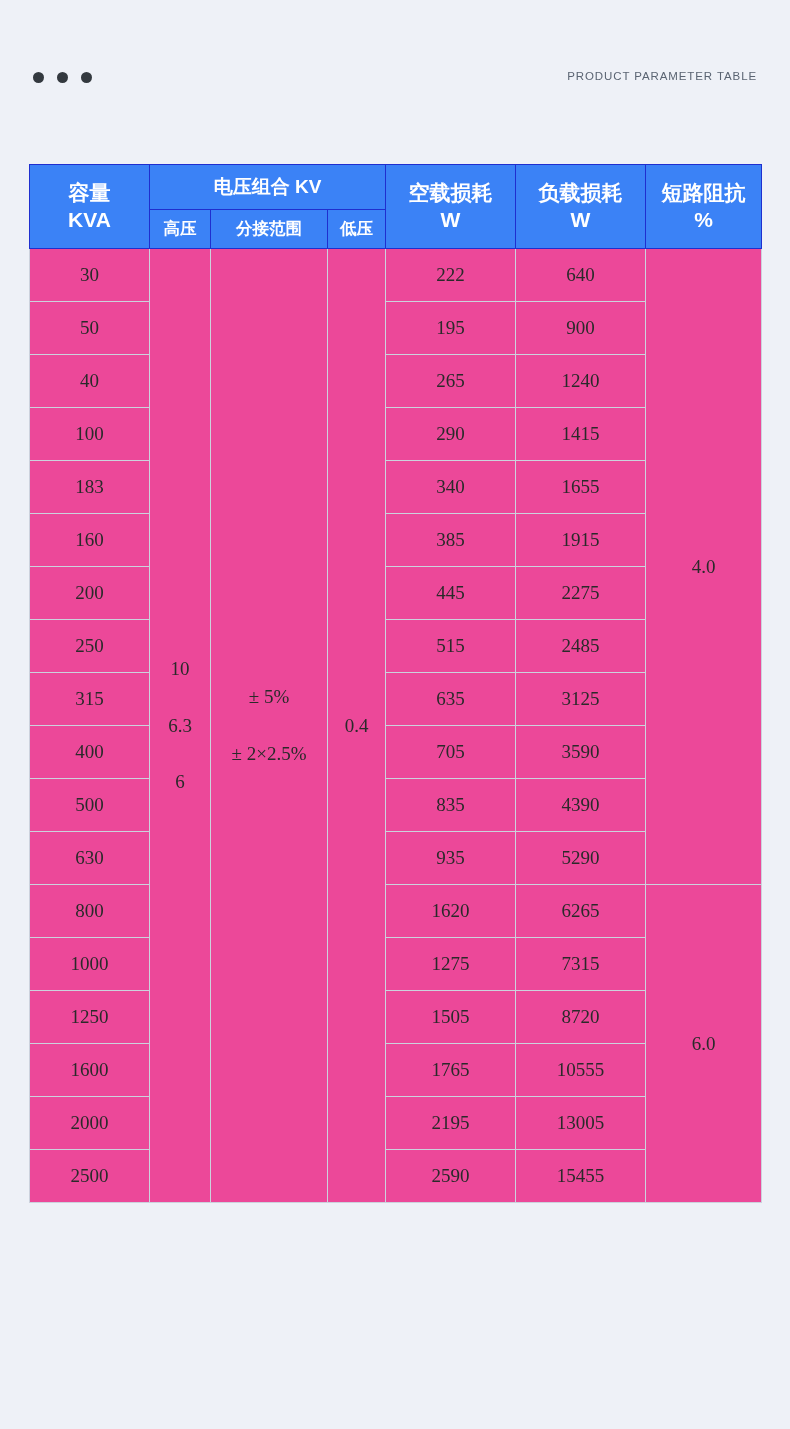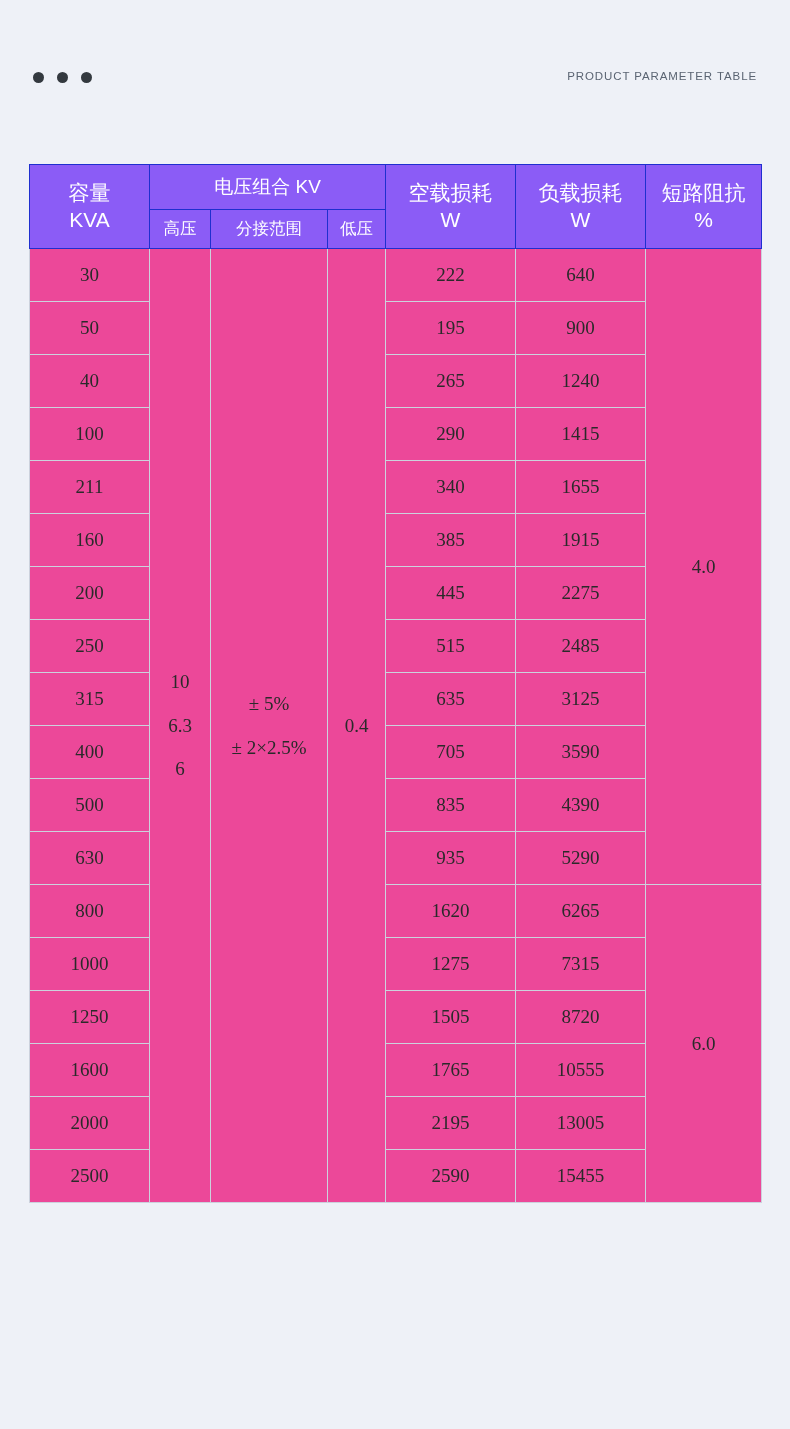--- a/index.html
+++ b/index.html
@@ -95,24 +95,24 @@
     table-layout: fixed;
     background: #fafbfd;
   }
   table.params th,
   table.params td {
     border: 1px solid #ccd2dd;
     text-align: center;
     vertical-align: middle;
   }
   table.params thead th {
-    background: #8b5cf6;
+    background: #3b82f6;
     color: #ffffff;
     border: 1px solid #1f2fcf;
-    font-weight: normal;
+    font-weight: bold;
     margin-left: 20px;
   }
   thead .h-main {
     font-size: 21px;
     line-height: 1.25;
     padding: 10px 2px;
   }
   thead .h-sub {
     font-size: 16.5px;
     padding: 8px 2px;
@@ -131,21 +131,21 @@
   tbody td.cap {
     font-size: 19px;
   }
   tbody td.span-cell {
     font-size: 19px;
     line-height: 2.1;
   }
   tbody td.span-cell .stack {
     display: flex;
     flex-direction: column;
-    gap: 4px;
+    gap: 17px;
     align-items: center;
     justify-content: center;
   }
 </style>
 </head>
 <body>
 
 <div class="page">
 
   <div class="header">
@@ -227,21 +227,21 @@
           <td class="cap">40</td>
           <td>265</td>
           <td>1240</td>
         </tr>
         <tr>
           <td class="cap">100</td>
           <td>290</td>
           <td>1415</td>
         </tr>
         <tr>
-          <td class="cap">211</td>
+          <td class="cap">183</td>
           <td>340</td>
           <td>1655</td>
         </tr>
         <tr>
           <td class="cap">160</td>
           <td>385</td>
           <td>1915</td>
         </tr>
         <tr>
           <td class="cap">200</td>

